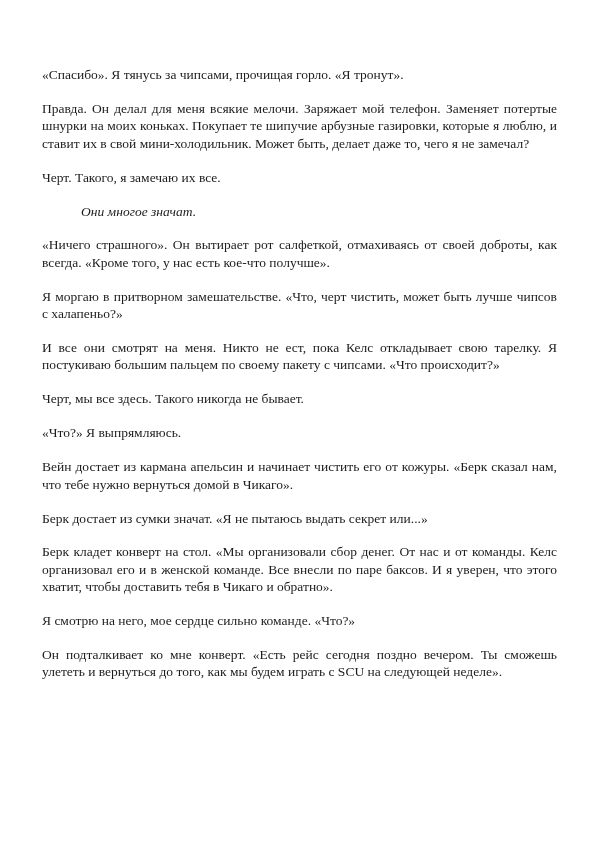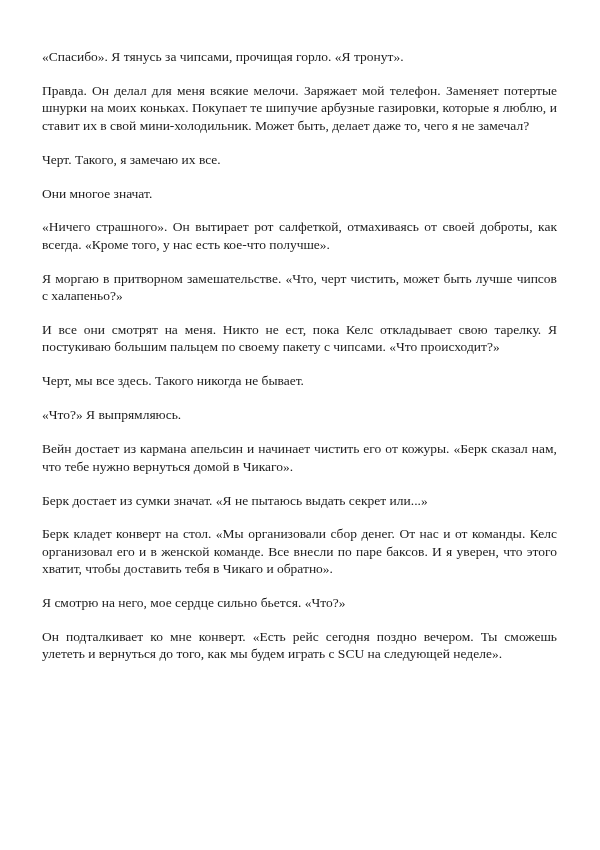--- a/index.html
+++ b/index.html
@@ -7,46 +7,48 @@
     padding: 0;
     background: #ffffff;
   }
   .page {
     position: relative;
     width: 600px;
     height: 850px;
     margin: 0 auto;
     background: #ffffff;
     box-sizing: border-box;
-    padding: 48px 43px 40px 42px;
+    padding: 66px 43px 40px 42px;
     overflow: hidden;
     font-family: "Liberation Serif", "DejaVu Serif", serif;
     font-size: 13.5px;
     line-height: 17.4px;
     color: #1c1c1c;
   }
   .page p {
     margin: 0 0 16.5px 0;
     text-align: justify;
     text-justify: inter-word;
   }
   .page p.italic {
+    font-style: italic;
+    margin-left: 39px;
   }
 </style>
 </head>
 <body>
 
 <div class="page" id="book-page">
     <p class="">«Спасибо». Я тянусь за чипсами, прочищая горло. «Я тронут».</p>
     <p class="">Правда. Он делал для меня всякие мелочи. Заряжает мой телефон. Заменяет потертые шнурки на моих коньках. Покупает те шипучие арбузные газировки, которые я люблю, и ставит их в свой мини-холодильник. Может быть, делает даже то, чего я не замечал?</p>
     <p class="">Черт. Такого, я замечаю их все.</p>
     <p class="italic">Они многое значат.</p>
     <p class="">«Ничего страшного». Он вытирает рот салфеткой, отмахиваясь от своей доброты, как всегда. «Кроме того, у нас есть кое-что получше».</p>
     <p class="">Я моргаю в притворном замешательстве. «Что, черт чистить, может быть лучше чипсов с халапеньо?»</p>
     <p class="">И все они смотрят на меня. Никто не ест, пока Келс откладывает свою тарелку. Я постукиваю большим пальцем по своему пакету с чипсами. «Что происходит?»</p>
     <p class="">Черт, мы все здесь. Такого никогда не бывает.</p>
     <p class="">«Что?» Я выпрямляюсь.</p>
     <p class="">Вейн достает из кармана апельсин и начинает чистить его от кожуры. «Берк сказал нам, что тебе нужно вернуться домой в Чикаго».</p>
     <p class="">Берк достает из сумки значат. «Я не пытаюсь выдать секрет или...»</p>
     <p class="">Берк кладет конверт на стол. «Мы организовали сбор денег. От нас и от команды. Келс организовал его и в женской команде. Все внесли по паре баксов. И я уверен, что этого хватит, чтобы доставить тебя в Чикаго и обратно».</p>
-    <p class="">Я смотрю на него, мое сердце сильно бьется. «Что?»</p>
+    <p class="">Я смотрю на него, мое сердце сильно команде. «Что?»</p>
     <p class="">Он подталкивает ко мне конверт. «Есть рейс сегодня поздно вечером. Ты сможешь улететь и вернуться до того, как мы будем играть с SCU на следующей неделе».</p>
   </div>
 
 </body></html>

